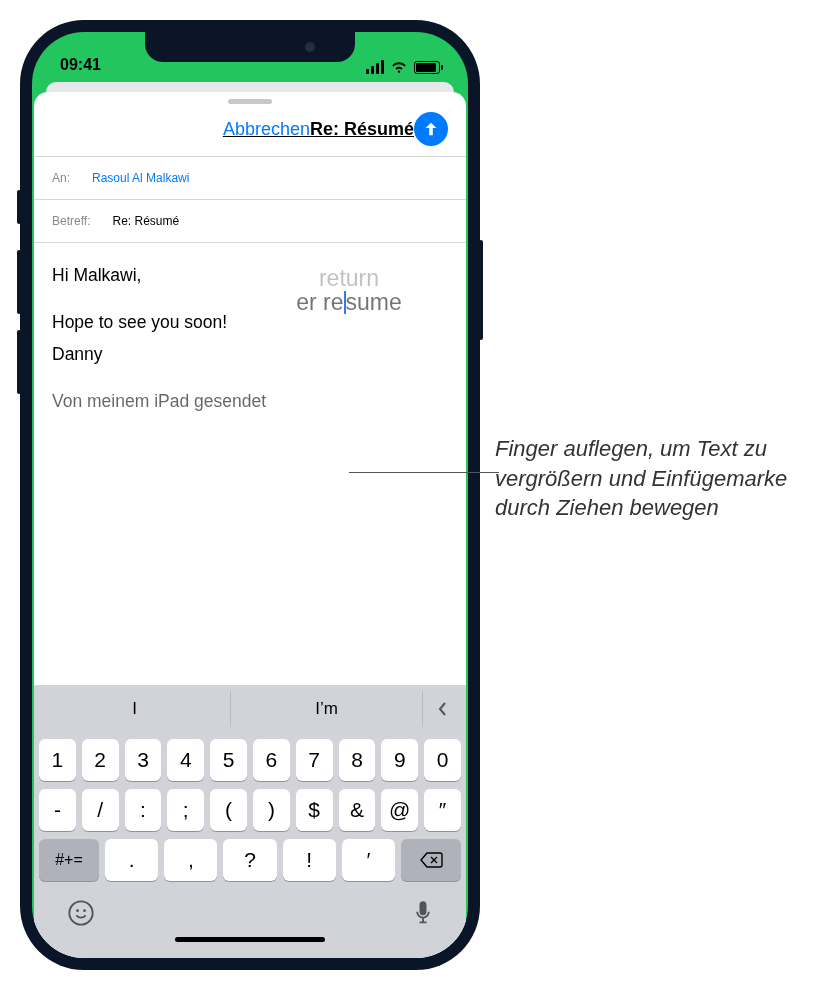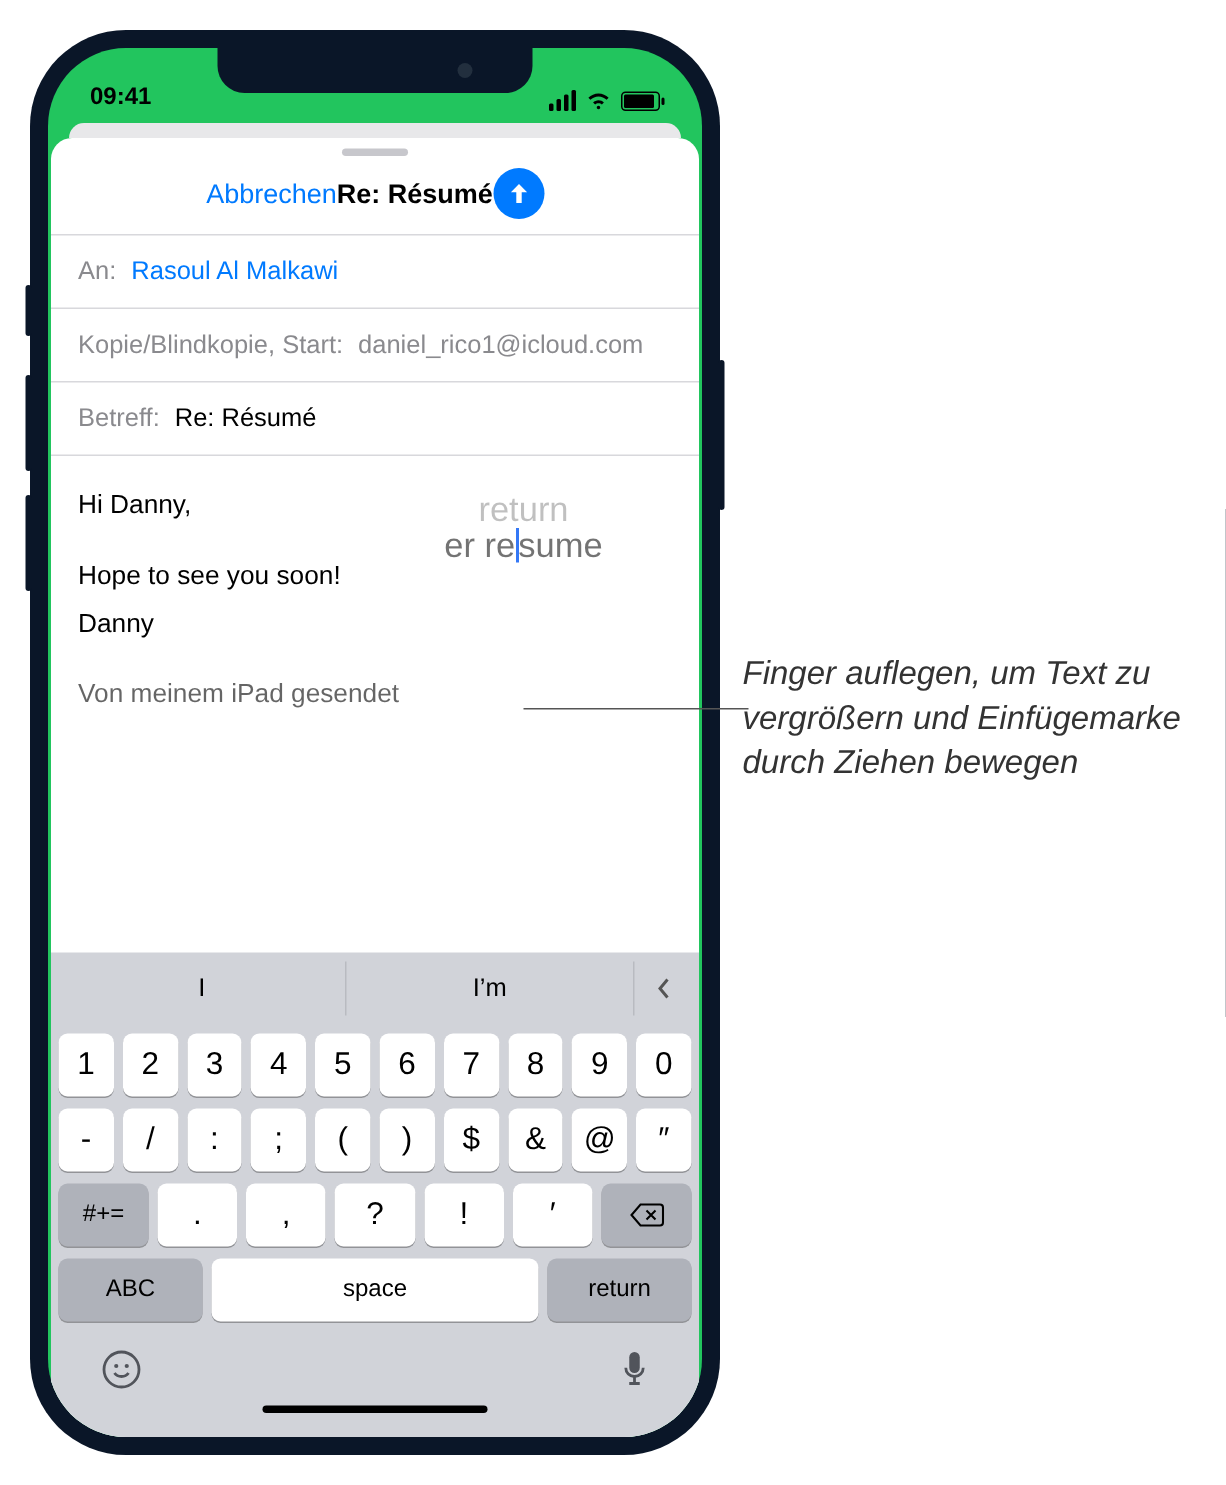--- a/index.html
+++ b/index.html
@@ -39,27 +39,27 @@
   .battery { width:26px; height:13px; border:1.5px solid #000; border-radius:3px; position:relative; }
   .battery::after { content:''; position:absolute; right:-4px; top:3px; width:2px; height:5px; background:#000; border-radius:1px; }
   .battery-fill { position:absolute; left:1px; top:1px; bottom:1px; width:20px; background:#000; border-radius:1px; }
   
   .card-behind { height:10px; margin: 6px 14px 0; background:#e8e8ea; border-top-left-radius:14px; border-top-right-radius:14px; }
   .compose {
     flex:1; margin: 0 2px; background:#fff; border-top-left-radius:14px; border-top-right-radius:14px;
     display:flex; flex-direction:column; overflow:hidden;
   }
   .grabber { width:44px; height:5px; background:#c7c7cc; border-radius:3px; margin:7px auto 4px; }
-  .nav { display:flex; align-items:center; justify-content:center; padding: 4px 18px 10px; }
+  .nav { display:flex; align-items:center; justify-content:flex-end; padding: 4px 18px 10px; text-decoration: underline; }
   .nav .cancel { color:#007aff; font-size:18px; }
   .nav .title { font-weight:600; font-size:18px; color:#000; }
   .send { width:34px; height:34px; background:#007aff; border-radius:50%; display:flex; align-items:center; justify-content:center; }
   .send svg { fill:#fff; }
   .fields { border-top:1px solid #d8d8dc; }
-  .row { display:flex; gap:10px; padding: 14px 18px; border-bottom:1px solid #d8d8dc; font-size:17px; color:#8a8a8e; flex-wrap:wrap;}
+  .row { display:flex; gap:22px; padding: 14px 18px; border-bottom:1px solid #d8d8dc; font-size:12px; color:#8a8a8e; flex-wrap:wrap;}
   .row .lbl { color:#8a8a8e; }
   .row .to-pill { color:#007aff; }
   .row .val { color:#000; }
   .body-area { position:relative; padding: 20px 18px 10px; font-size:17.5px; color:#000; line-height:1.45; flex:1; overflow:hidden;}
   .body-area p { margin-bottom: 6px; }
   .body-area p.sp { margin-bottom: 22px; }
   .cursor { display:inline-block; width:2px; height:20px; background:#3478f6; vertical-align:-3px; }
   
   .loupe {
     position:absolute; left:250px; top:16px; width:130px; height:62px;
@@ -141,34 +141,30 @@
                 <path d="M10 3l6 6h-4v8H8v-8H4z"></path>
               </svg>
           </div>
         </div>
         <div class="fields">
           <div class="row">
             <span class="lbl">An:</span>
             <span class="to-pill">Rasoul Al Malkawi</span>
           </div>
           <div class="row">
-            <span class="lbl">Kopie/Blindkopie, Start:</span>
-            <span class="lbl">daniel_rico1@icloud.com</span>
-          </div>
-          <div class="row">
             <span class="lbl">Betreff:</span>
             <span class="val">Re: Résumé</span>
           </div>
         </div>
         <div class="body-area">
           <div class="loupe">
             <div class="ln" style="opacity:.45"><span>return</span></div>
             <div class="ln"><span>er re</span><span class="lcursor"></span><span>sume</span></div>
           </div>
-          <p class="sp">Hi Danny,</p>
+          <p class="sp">Hi Malkawi,</p>
           <p>Hope to see you soon!</p>
           <p class="sp">Danny</p>
           <p class="fade-bottom" style="opacity:.6">Von meinem iPad gesendet</p>
         </div>
         <div class="kbd">
           <div class="suggest">
             <div class="sug">I</div>
             <div class="sug">I’m</div>
             <div class="sug sug-collapse">
               <svg width="12" height="16" viewBox="0 0 10 16">
@@ -207,25 +203,20 @@
             <div class="key">?</div>
             <div class="key">!</div>
             <div class="key">′</div>
             <div class="key gray wide">
               <svg width="24" height="18" viewBox="0 0 24 18">
                   <path d="M8 2h13a2 2 0 012 2v10a2 2 0 01-2 2H8l-6-7 6-7z" fill="none" stroke="#000" stroke-width="1.4"></path>
                   <path d="M12 6l6 6M18 6l-6 6" stroke="#000" stroke-width="1.4"></path>
                 </svg>
             </div>
           </div>
-          <div class="krow5">
-            <div class="key abc">ABC</div>
-            <div class="key space">space</div>
-            <div class="key ret">return</div>
-          </div>
           <div class="kbd-bottom">
             <svg width="28" height="28" viewBox="0 0 24 24">
                 <circle cx="12" cy="12" r="10" fill="none" stroke="#51545b" stroke-width="1.6"></circle>
                 <circle cx="9" cy="10" r="1.2" fill="#51545b"></circle>
                 <circle cx="15" cy="10" r="1.2" fill="#51545b"></circle>
                 <path d="M8 14c1 1.5 2.5 2 4 2s3-.5 4-2" fill="none" stroke="#51545b" stroke-width="1.6"></path>
               </svg>
             <svg width="20" height="28" viewBox="0 0 16 24">
                 <rect x="5" y="2" width="6" height="12" rx="3" fill="#51545b"></rect>
                 <path d="M3 11a5 5 0 0010 0M8 16v4M5 20h6" fill="none" stroke="#51545b" stroke-width="1.6"></path>

